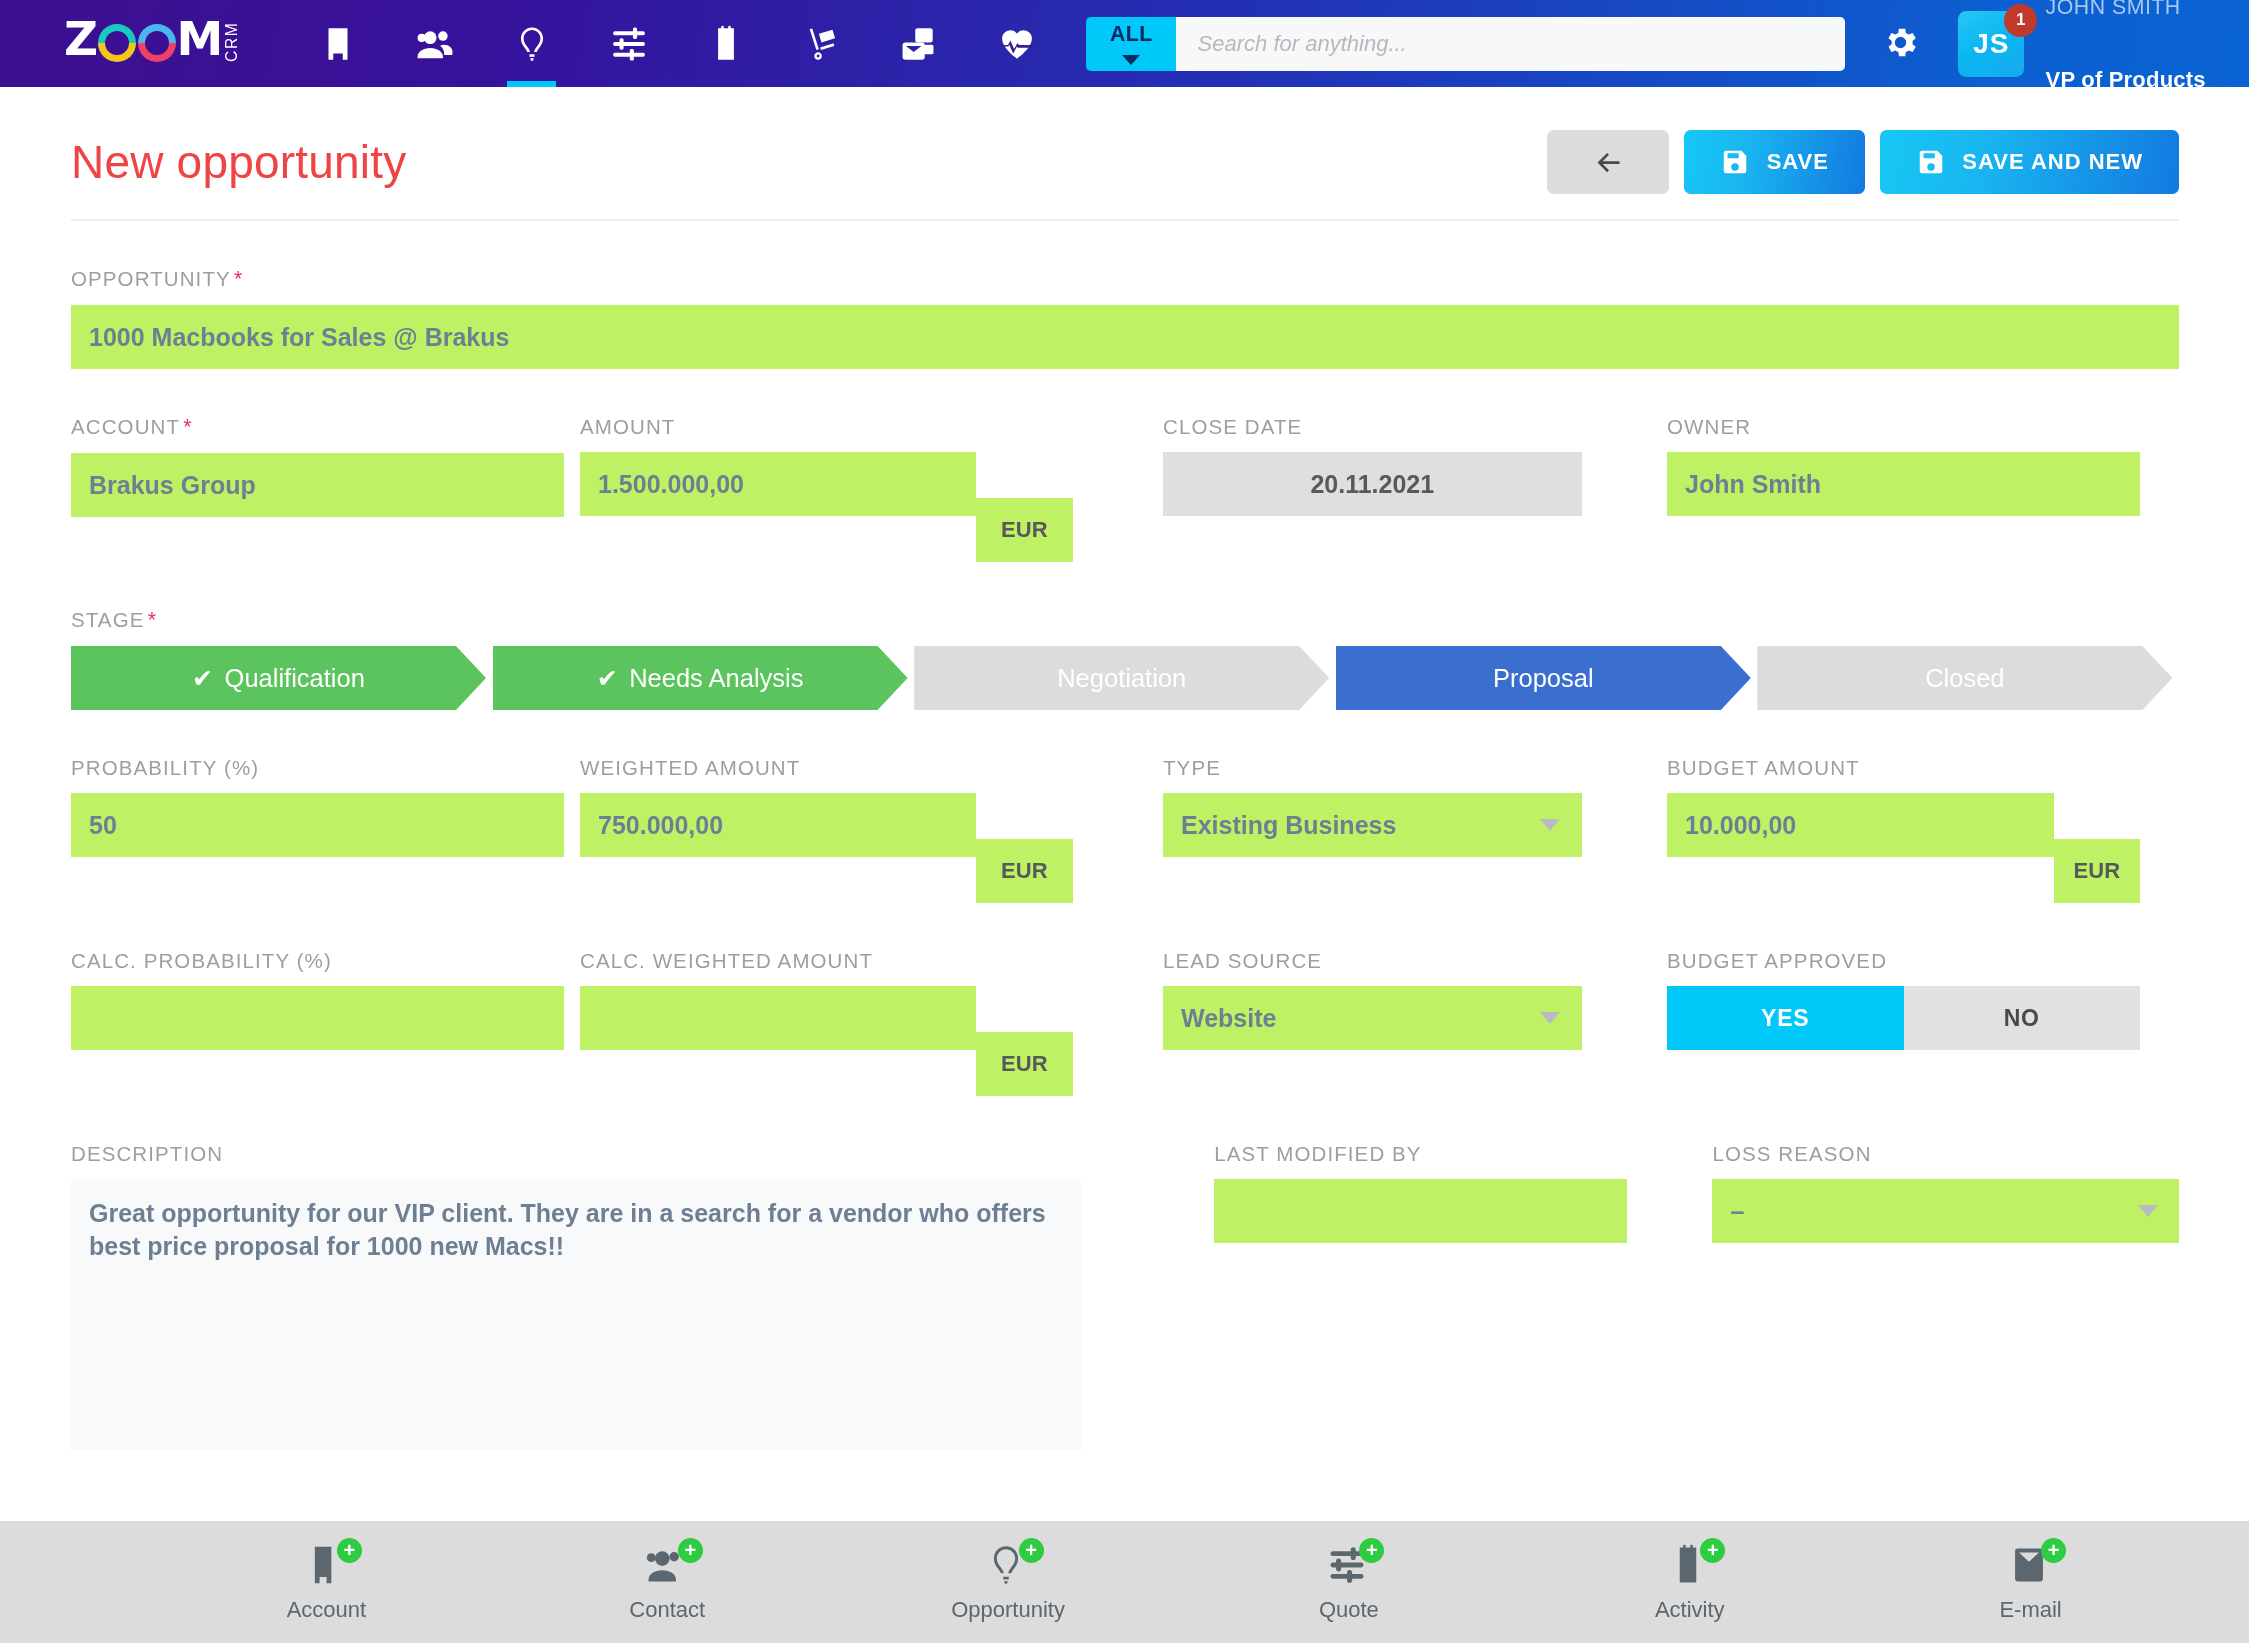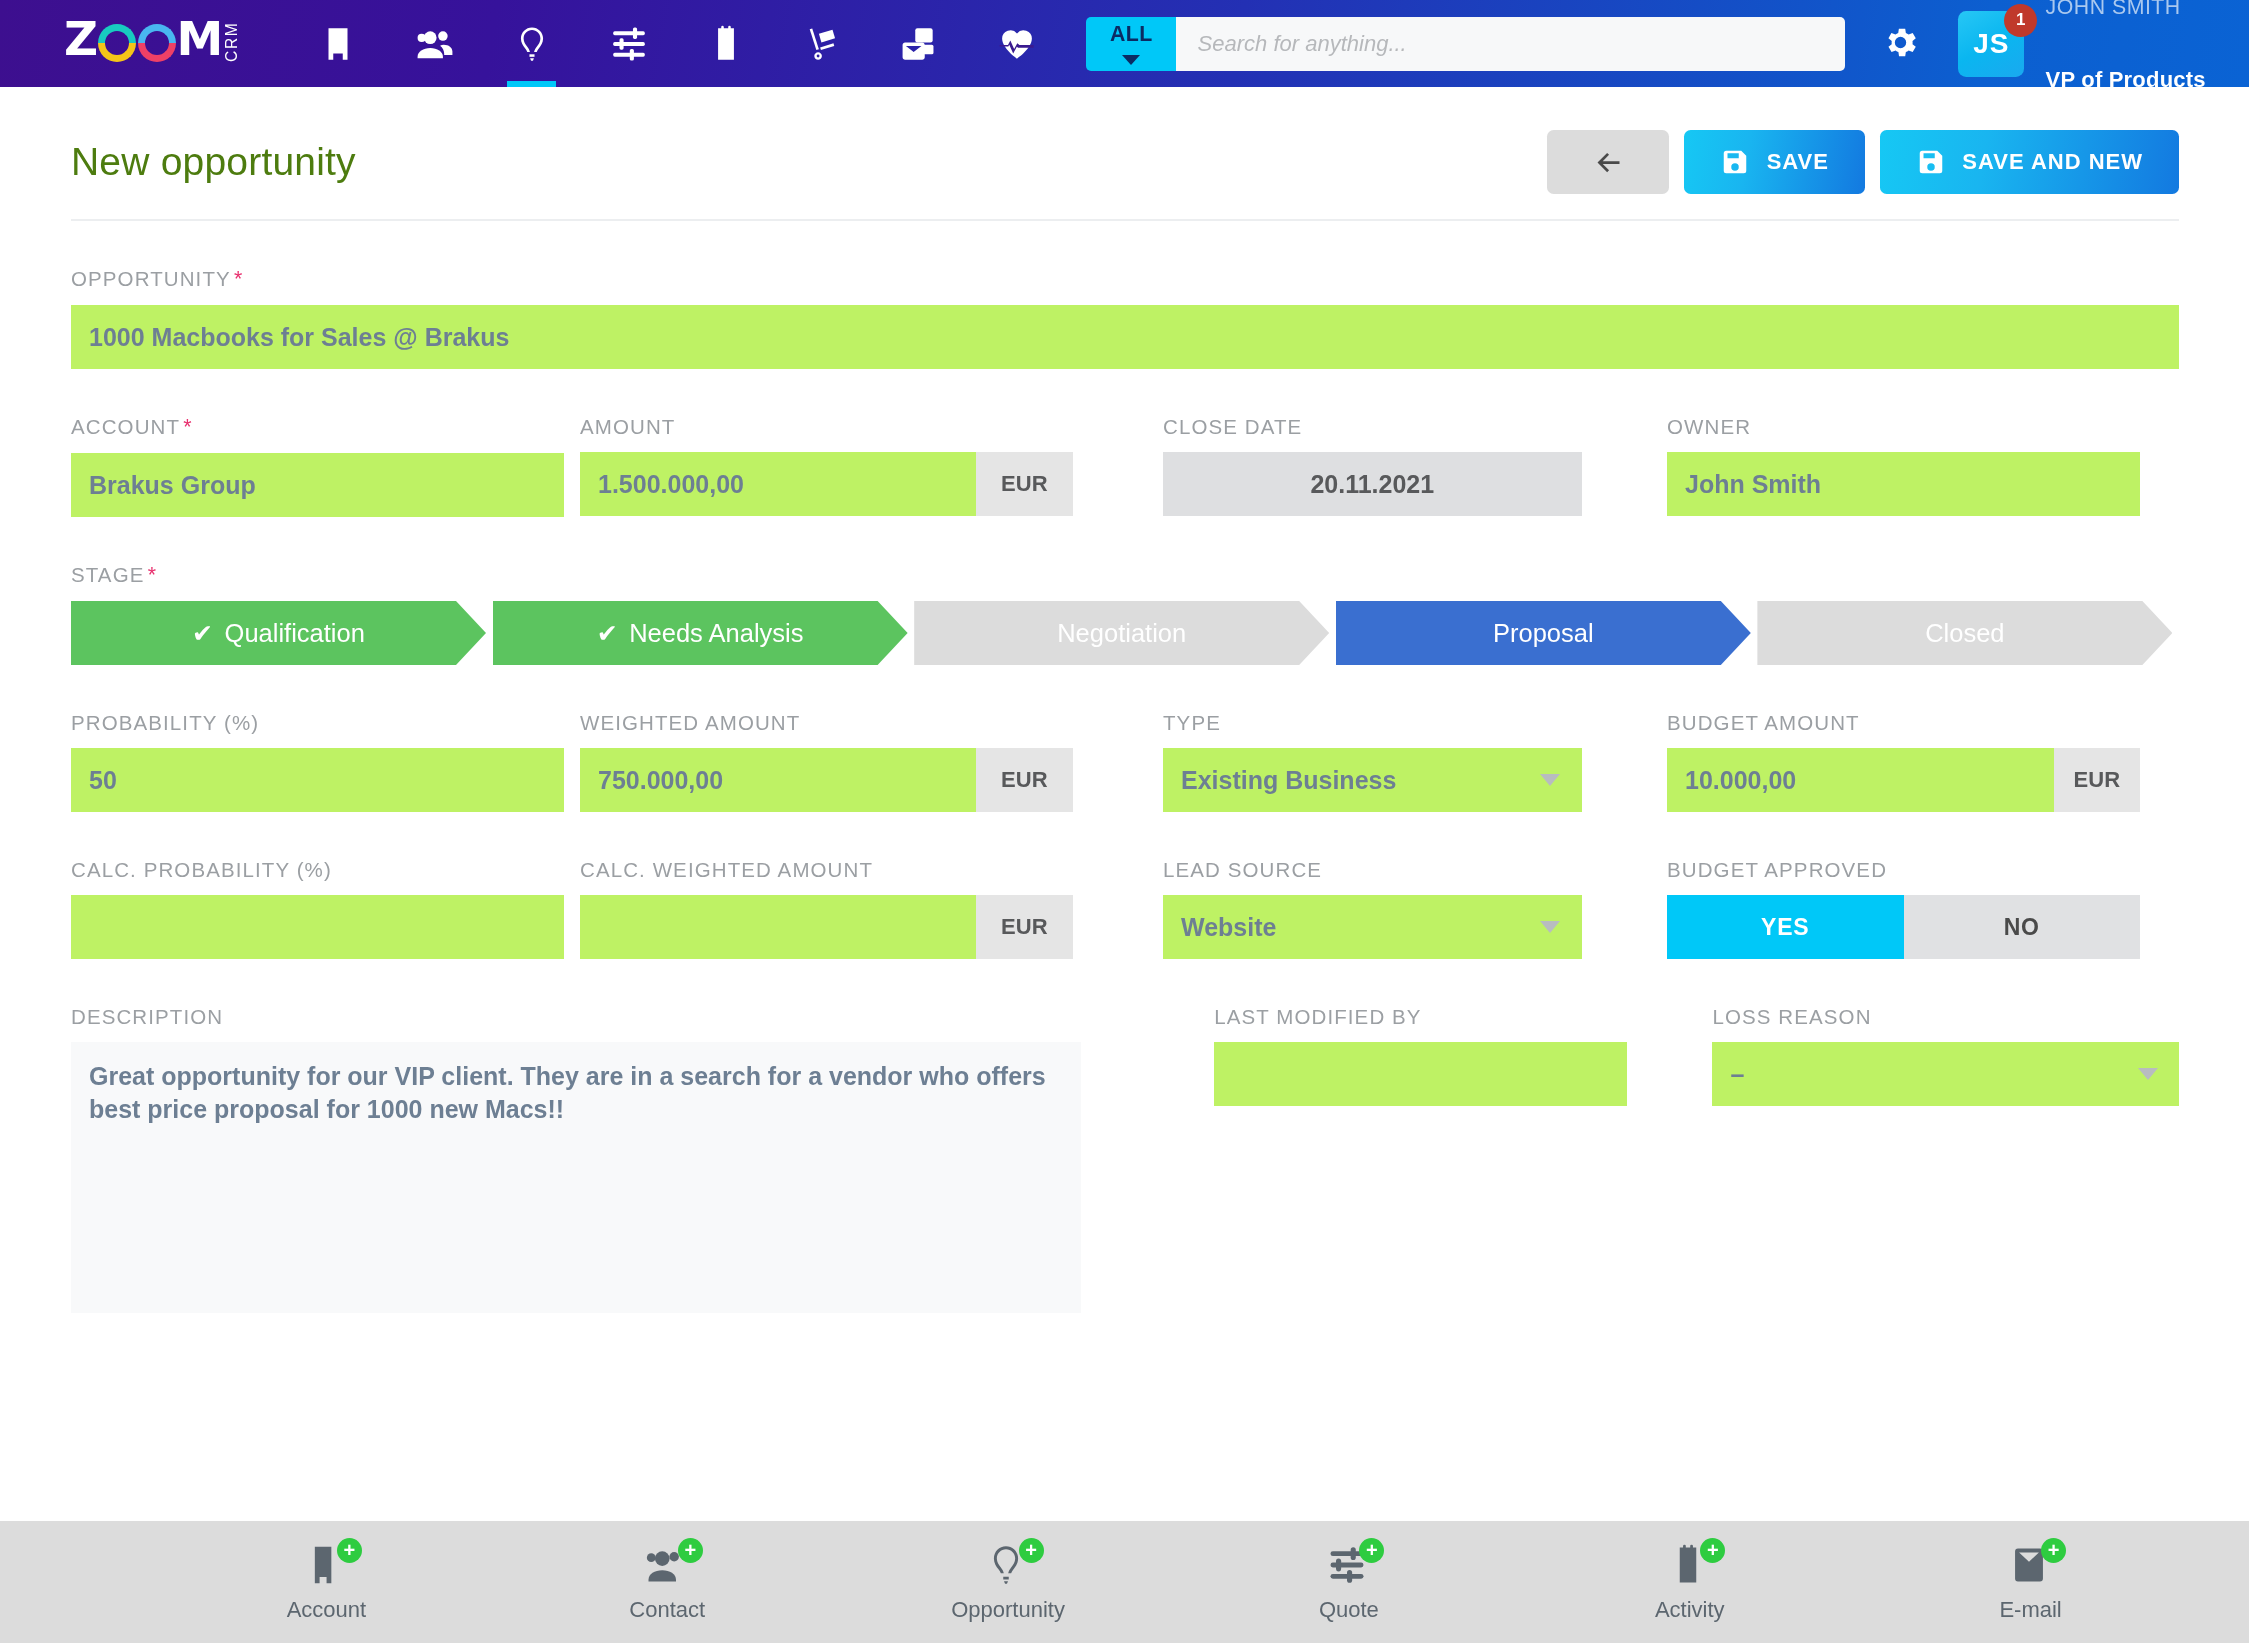--- a/index.html
+++ b/index.html
@@ -108,21 +108,21 @@
   .user-name { color: #a9c8ef; font-size: 21.3px; letter-spacing: 0.5px; }
   .user-role { color: #ffffff; font-size: 22px; font-weight: 700; letter-spacing: 0.2px; margin-top: 45px; }
 
   
   .page { padding: 0 71px; }
   .page-head {
     display: flex; align-items: center; justify-content: space-between;
     padding-top: 43px; padding-bottom: 25px;
     border-bottom: 2.5px solid #eceef0;
   }
-  .page-title { color: #4d7c0f; font-size: 39px; font-weight: 400; letter-spacing: 0.2px; }
+  .page-title { color: #ef4444; font-size: 46px; font-weight: 400; letter-spacing: 0.2px; }
   .head-actions { display: flex; align-items: center; gap: 15px; }
   .btn-back {
     width: 122px; height: 64px; background: #dcdcdc; border: none; border-radius: 6.6px;
     display: flex; align-items: center; justify-content: center; cursor: pointer;
   }
   .btn-back svg { width: 33px; height: 33px; fill: #4a4a4a; }
   .btn-save {
     height: 64px; border: none; border-radius: 6.6px; cursor: pointer;
     background: linear-gradient(100deg, #16c8f4 0%, #19b5f0 35%, #1379e0 100%);
     color: #fff; font-size: 22px; font-weight: 700; letter-spacing: 1px;
@@ -141,23 +141,24 @@
   .req { color: #e8316f; font-size: 21.3px; margin-left: 3.3px; }
   .field {
     width: 100%; height: 64px; background: #bef264; border: none;
     font-size: 25px; color: #6d7f93; padding: 0 18px;
     font-family: "Liberation Sans", sans-serif; outline: none;
     font-weight: 700;
   }
   .field.dategray { background: #dedfe1; color: #58595b; text-align: center; font-weight: 700; }
   .fieldrow { display: flex; }
   .unit {
-    width: 100px; height: 64px; background: #e5e5e5; color: #58595b;
+    width: 100px; height: 64px; background: #bef264; color: #58595b;
     font-size: 22px; display: flex; align-items: center; justify-content: center;
     font-weight: 700;
+    margin-top: 46px;
   }
   .row { display: flex; margin-bottom: 46px; }
   .col { padding-right: 16.4px; }
   .c1 { width: 509px; }
   .c2 { width: 509px; }
   .c3 { width: 509px; }
   .c4 { width: 509px; }
   .selectbox { position: relative; }
   .selectbox .caret {
     position: absolute; right: 21.3px; top: 50%; transform: translateY(-50%);

